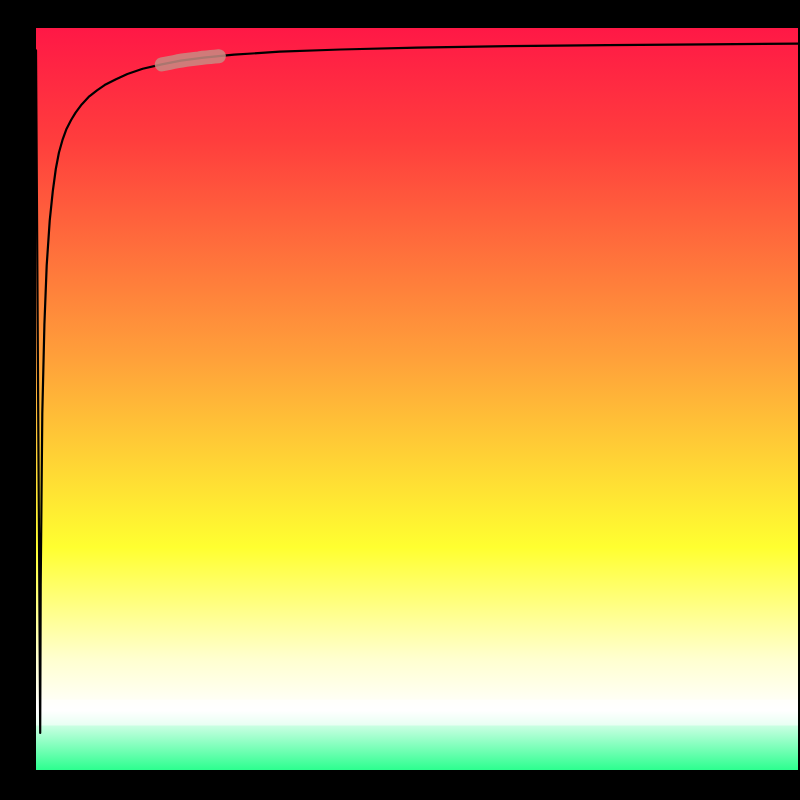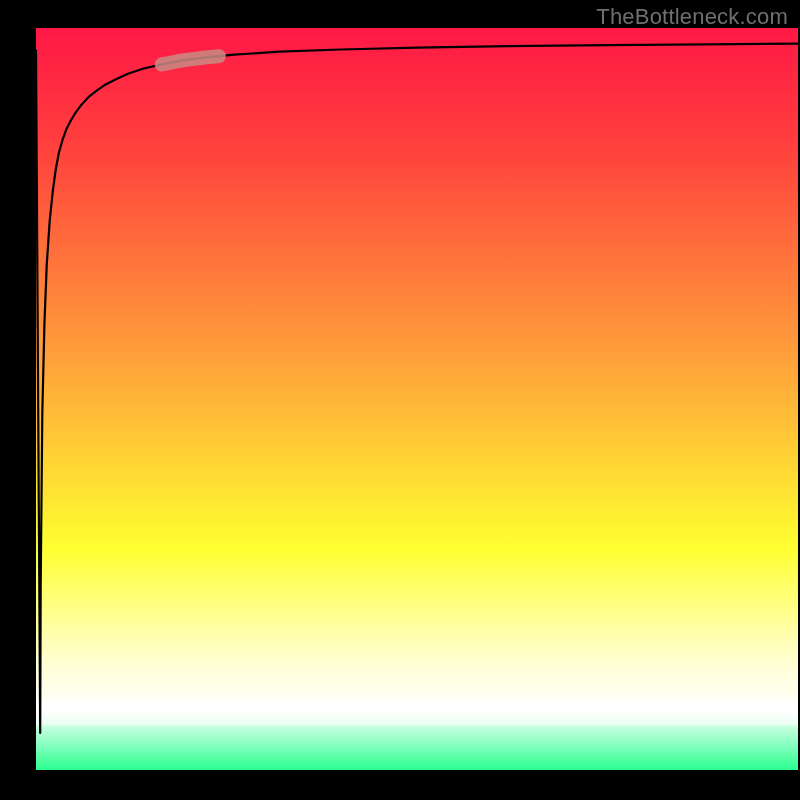--- a/index.html
+++ b/index.html
@@ -55,14 +55,13 @@
 
     <rect id="plot-area" x="36" y="28" width="762" height="742" fill="url(#bg-grad)"></rect>
 
     <rect id="white-band" x="36" y="699.51" width="762" height="25.970000000000002" fill="#ffffff" opacity="0.55"></rect>
 
     <path id="curve" fill="none" stroke-width="2.2" stroke-linecap="round" stroke-linejoin="round" d="M36.0 50.3 L40.2 732.9 L40.7 584.5 L42.3 413.8 L44.4 324.8 L46.7 265.4 L49.7 220.9 L52.8 191.2 L55.8 169.0 L58.9 152.7 L62.7 139.3 L66.5 128.9 L71.1 120.0 L75.6 112.6 L81.7 104.4 L89.3 96.3 L97.0 90.3 L104.6 85.1 L116.0 79.2 L127.4 74.0 L142.7 68.8 L161.7 64.4 L180.8 60.6 L203.6 57.7 L234.1 54.7 L279.8 51.7 L340.8 49.5 L417.0 47.7 L508.4 46.2 L607.5 45.1 L706.6 44.3 L798.0 43.6 " stroke="#000000"></path>
 
     <path id="curve-highlight" fill="none" stroke-width="14" stroke-linecap="round" d="M161.7 64.4 L165.8 63.6 L169.9 62.8 L174.0 62.0 L178.1 61.2 L182.1 60.5 L186.2 59.9 L190.3 59.4 L194.4 58.9 L198.5 58.4 L202.6 57.8 L206.6 57.4 L210.7 57.0 L214.8 56.6 L218.9 56.2 " stroke="#c88b83" opacity="0.85"></path>
   </svg>
 
-  <div class="watermark">TheBottleneck.com</div>
 </div>
 
 </body></html>

